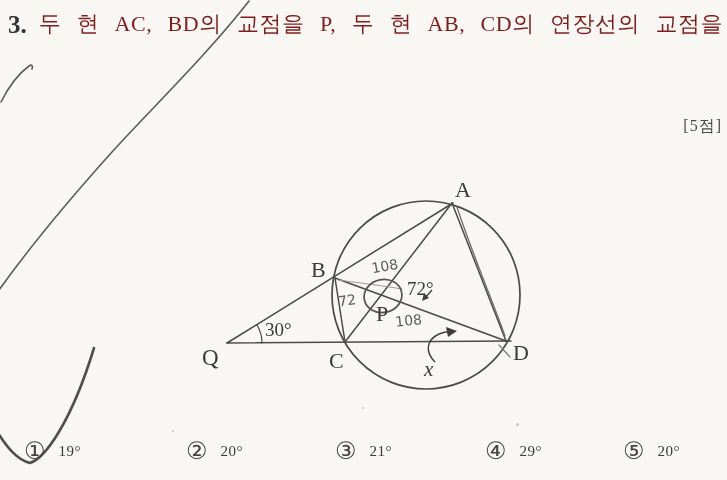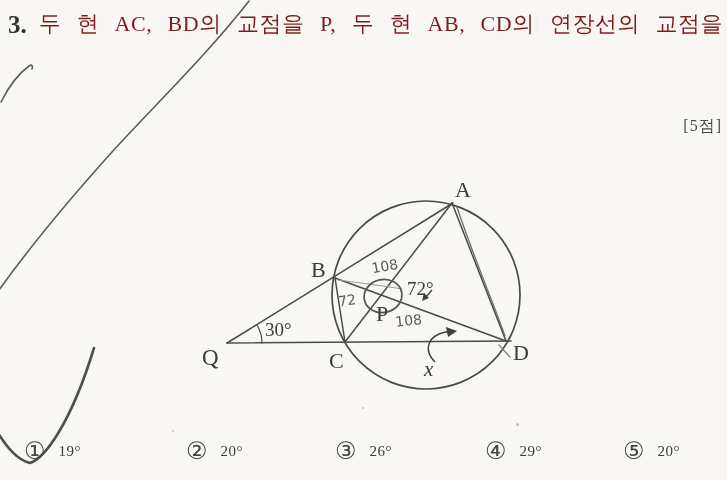--- a/index.html
+++ b/index.html
@@ -127,21 +127,21 @@
     <div class="choice c1">
       <span class="marker">①</span>
       <span class="value">19°</span>
     </div>
     <div class="choice c2">
       <span class="marker">②</span>
       <span class="value">20°</span>
     </div>
     <div class="choice c3">
       <span class="marker">③</span>
-      <span class="value">26°</span>
+      <span class="value">21°</span>
     </div>
     <div class="choice c4">
       <span class="marker">④</span>
       <span class="value">29°</span>
     </div>
     <div class="choice c5">
       <span class="marker">⑤</span>
       <span class="value">20°</span>
     </div>
   </div>

